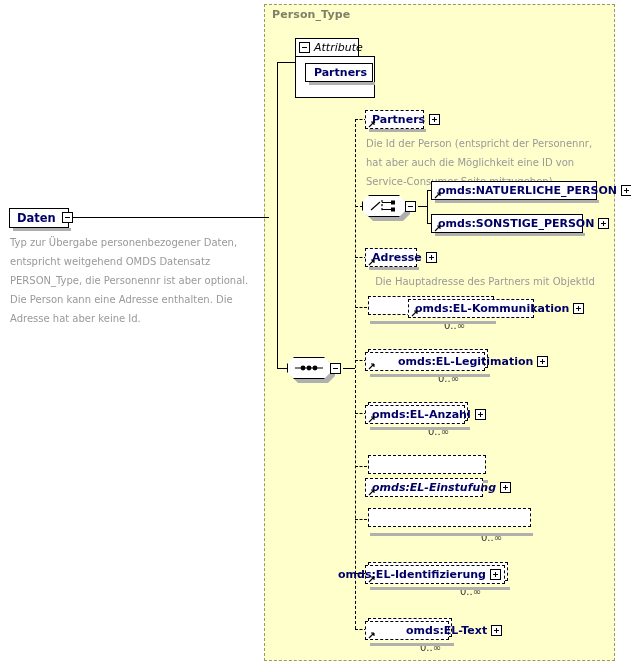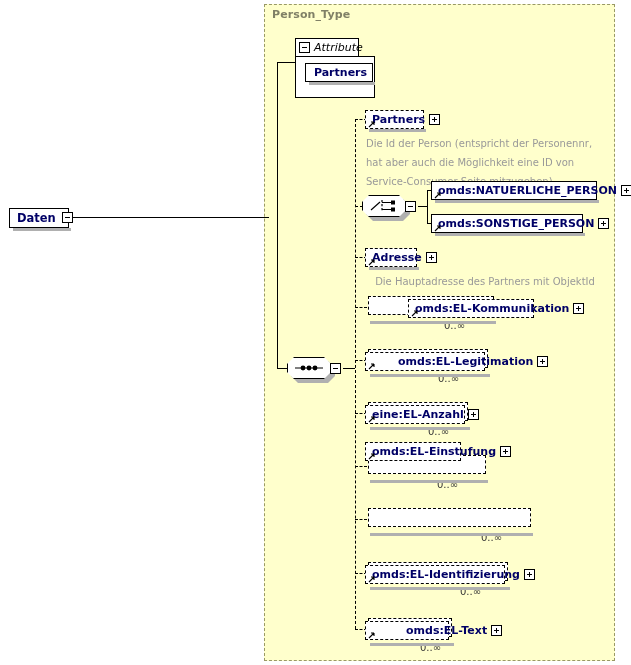--- a/index.html
+++ b/index.html
@@ -203,20 +203,21 @@
 </head>
 <body>
 
 <div id="canvas">
 
   <div class="root-el" style="left:9px; top:208px; width:60px;">
     <span class="lbl">Daten</span>
   </div>
   <div class="expander" style="position:absolute; left:62px; top:212px; z-index:8;"></div>
 
+  <div class="doc" style="left:10px; top:233px; width:248px;">Typ zur Übergabe personenbezogener Daten, entspricht weitgehend OMDS Datensatz PERSON_Type, die Personennr ist aber optional. Die Person kann eine Adresse enthalten. Die Adresse hat aber keine Id.</div>
 
   <div class="ln h" style="left:73px; top:217px; width:196px;"></div>
 
   <div class="type-panel"></div>
   <div class="type-panel-title">Person_Type</div>
 
   <div class="ln v" style="left:277px; top:62px; height:306px;"></div>
   <div class="ln h" style="left:277px; top:62px; width:18px;"></div>
   <div class="ln h" style="left:277px; top:368px; width:10px;"></div>
 
@@ -324,49 +325,49 @@
     <svg class="refarrow" viewBox="0 0 8 8" aria-hidden="true">
       <path d="M1 7 L6 2 M6 2 L3 2 M6 2 L6 5" stroke="#000" stroke-width="1.1" fill="none"></path>
     </svg>
   </div>
   <div class="card" style="left:438px; top:373px;">0..∞</div>
 
   <div class="lnd h" style="left:355px; top:413px; width:12px;"></div>
   <div class="stack-sh" style="left:370px; top:427px; width:100px;"></div>
   <div class="stack-bg" style="left:368px; top:402px; width:100px;"></div>
   <div class="node dashed noshadow" style="left:365px; top:405px; width:100px;">
-    <span class="lbl">eine:EL-Anzahl</span>
+    <span class="lbl">omds:EL-Anzahl</span>
     <span class="expander plus"></span>
     <svg class="refarrow" viewBox="0 0 8 8" aria-hidden="true">
       <path d="M1 7 L6 2 M6 2 L3 2 M6 2 L6 5" stroke="#000" stroke-width="1.1" fill="none"></path>
     </svg>
   </div>
   <div class="card" style="left:428px; top:426px;">0..∞</div>
 
   <div class="lnd h" style="left:355px; top:466px; width:12px;"></div>
   <div class="stack-sh" style="left:370px; top:480px; width:118px;"></div>
   <div class="stack-bg" style="left:368px; top:455px; width:118px;"></div>
-  <div class="node dashed noshadow" style="left:365px; top:442px; width:96px;">
+  <div class="node dashed noshadow" style="left:365px; top:478px; width:118px;font-style:italic;">
     <span class="lbl">omds:EL-Einstufung</span>
     <span class="expander plus"></span>
     <svg class="refarrow" viewBox="0 0 8 8" aria-hidden="true">
       <path d="M1 7 L6 2 M6 2 L3 2 M6 2 L6 5" stroke="#000" stroke-width="1.1" fill="none"></path>
     </svg>
   </div>
   <div class="card" style="left:437px; top:479px;">0..∞</div>
 
   <div class="lnd h" style="left:355px; top:519px; width:12px;"></div>
   <div class="stack-sh" style="left:370px; top:533px; width:163px;"></div>
   <div class="stack-bg" style="left:368px; top:508px; width:163px;"></div>
   <div class="card" style="left:481px; top:532px;">0..∞</div>
 
   <div class="lnd h" style="left:355px; top:573px; width:12px;"></div>
   <div class="stack-sh" style="left:370px; top:587px; width:140px;"></div>
   <div class="stack-bg" style="left:368px; top:562px; width:140px;"></div>
-  <div class="node dashed noshadow" style="left:365px; top:565px; width:140px;">
+  <div class="node dashed noshadow" style="left:365px; top:565px; width:140px;justify-content:flex-end;">
     <span class="lbl">omds:EL-Identifizierung</span>
     <span class="expander plus"></span>
     <svg class="refarrow" viewBox="0 0 8 8" aria-hidden="true">
       <path d="M1 7 L6 2 M6 2 L3 2 M6 2 L6 5" stroke="#000" stroke-width="1.1" fill="none"></path>
     </svg>
   </div>
   <div class="card" style="left:460px; top:586px;">0..∞</div>
 
   <div class="lnd h" style="left:355px; top:629px; width:12px;"></div>
   <div class="stack-sh" style="left:370px; top:643px; width:84px;"></div>

